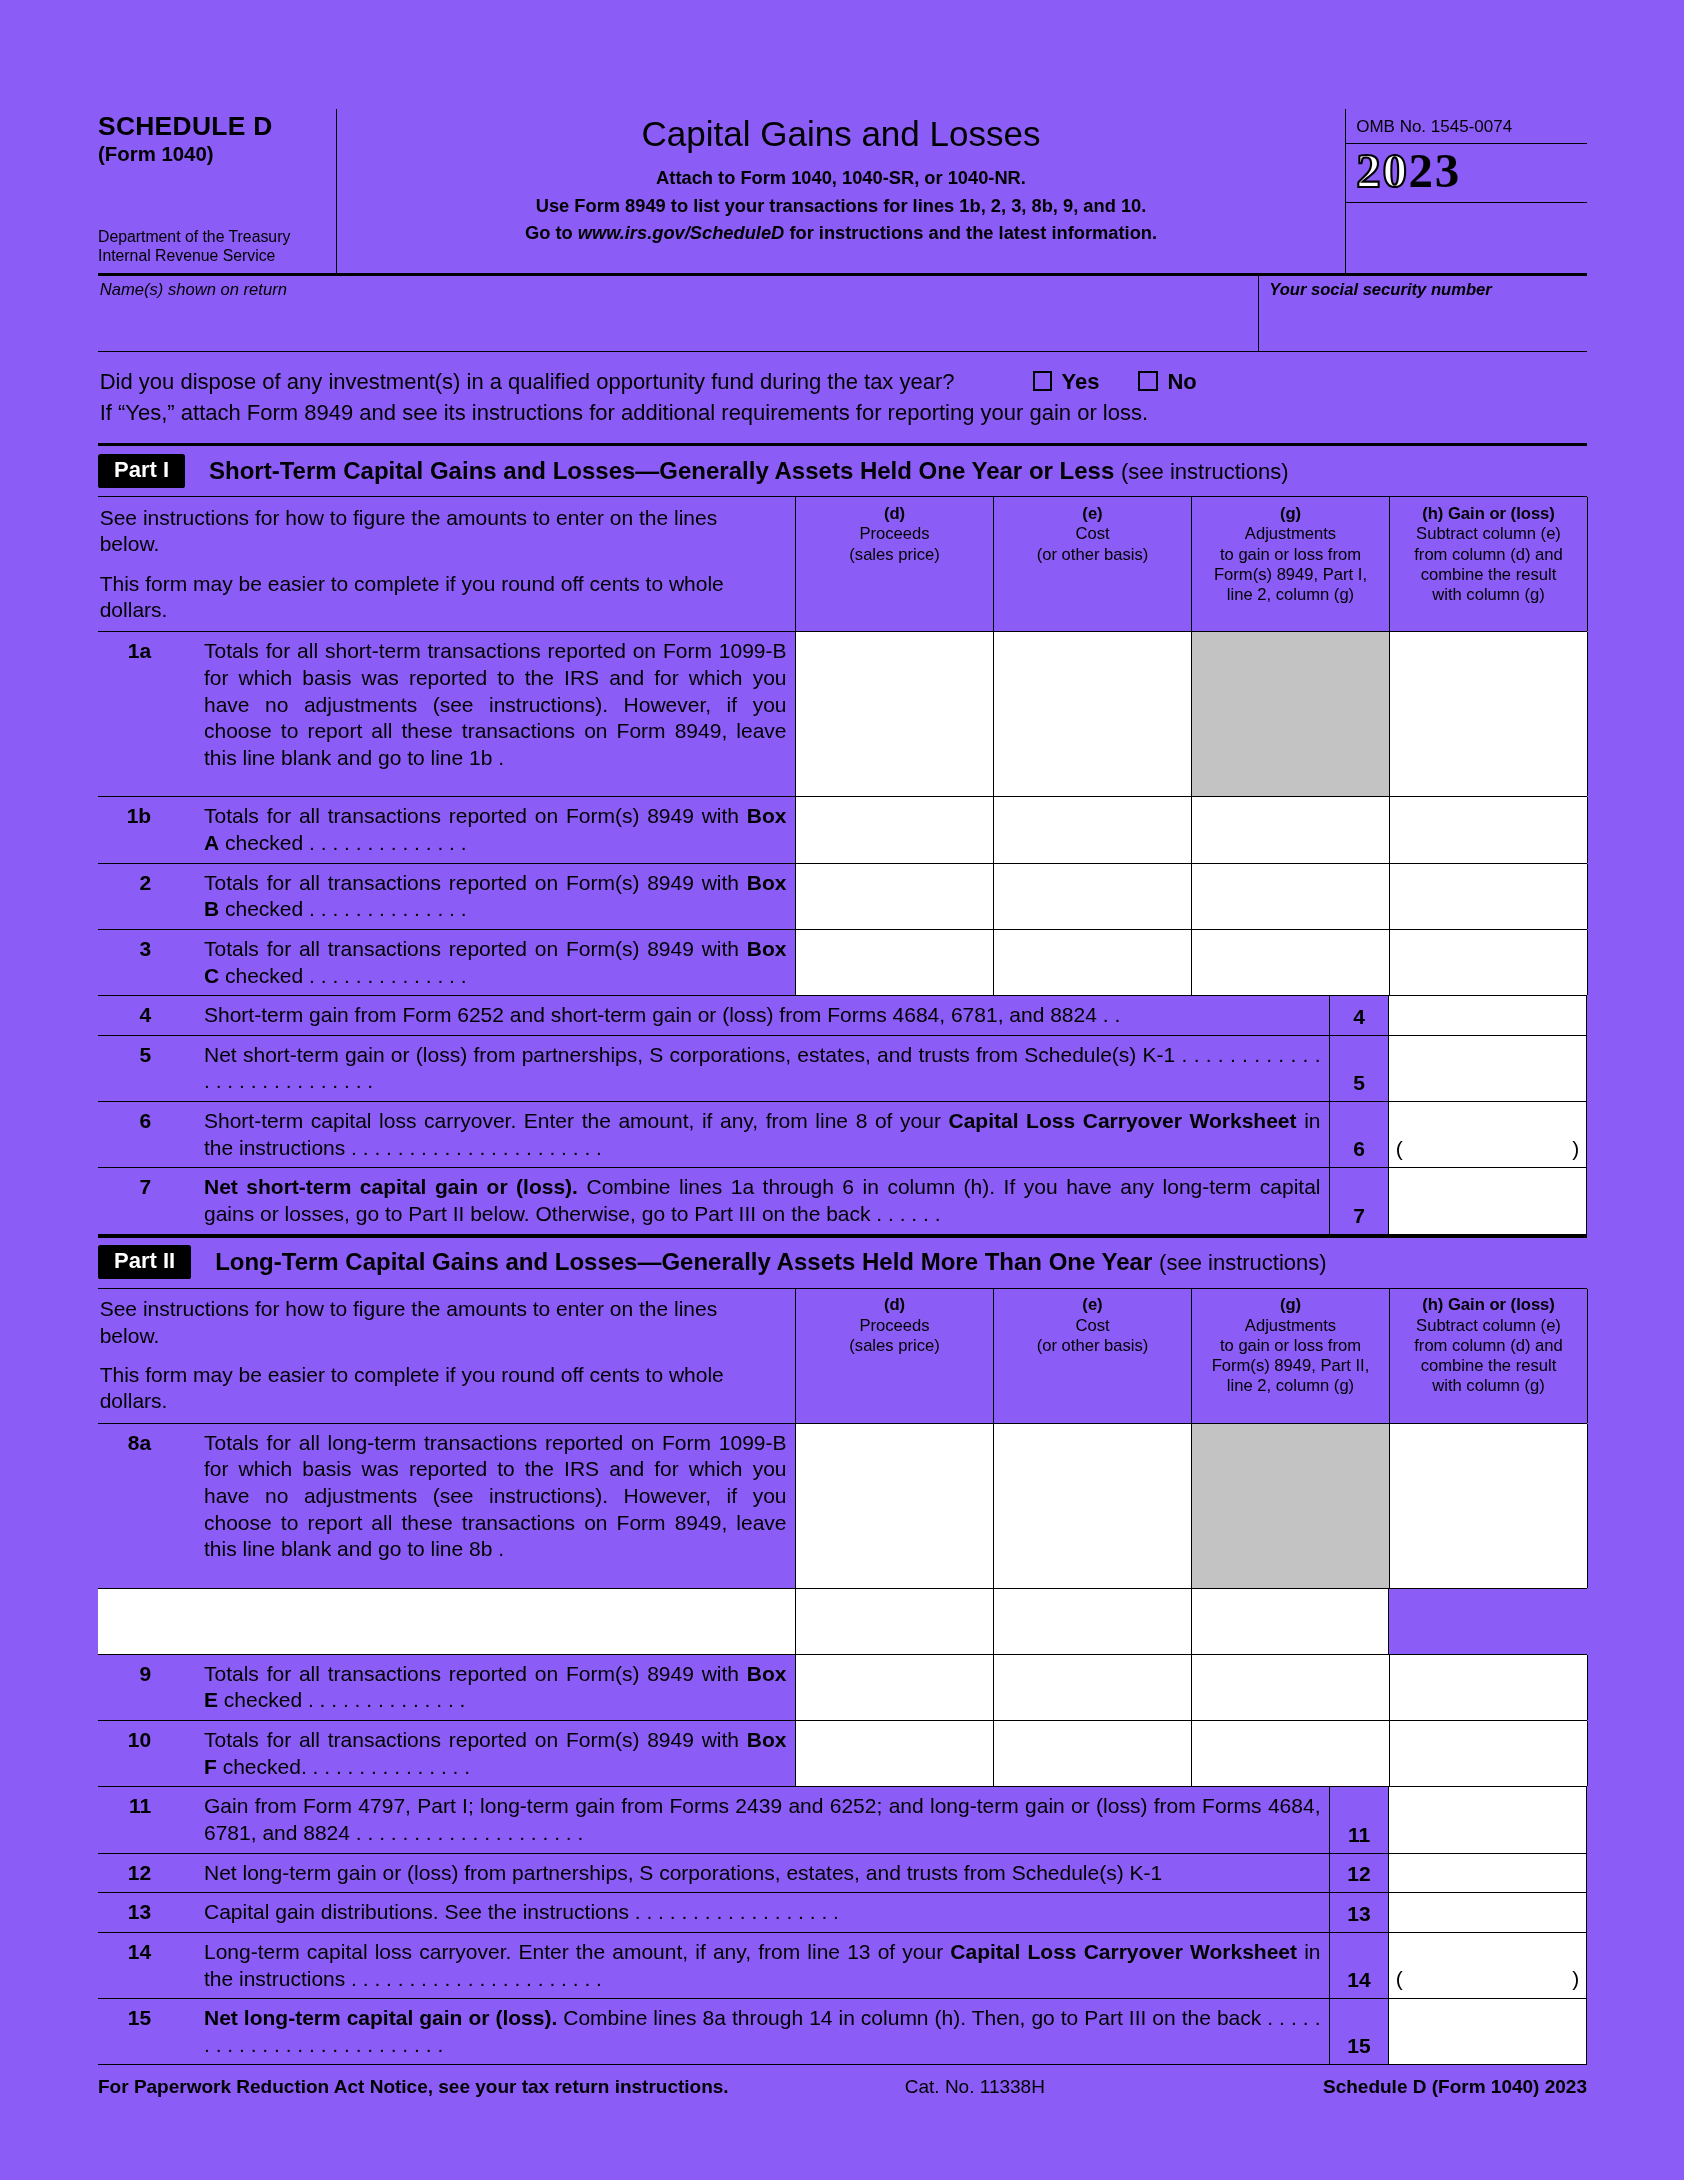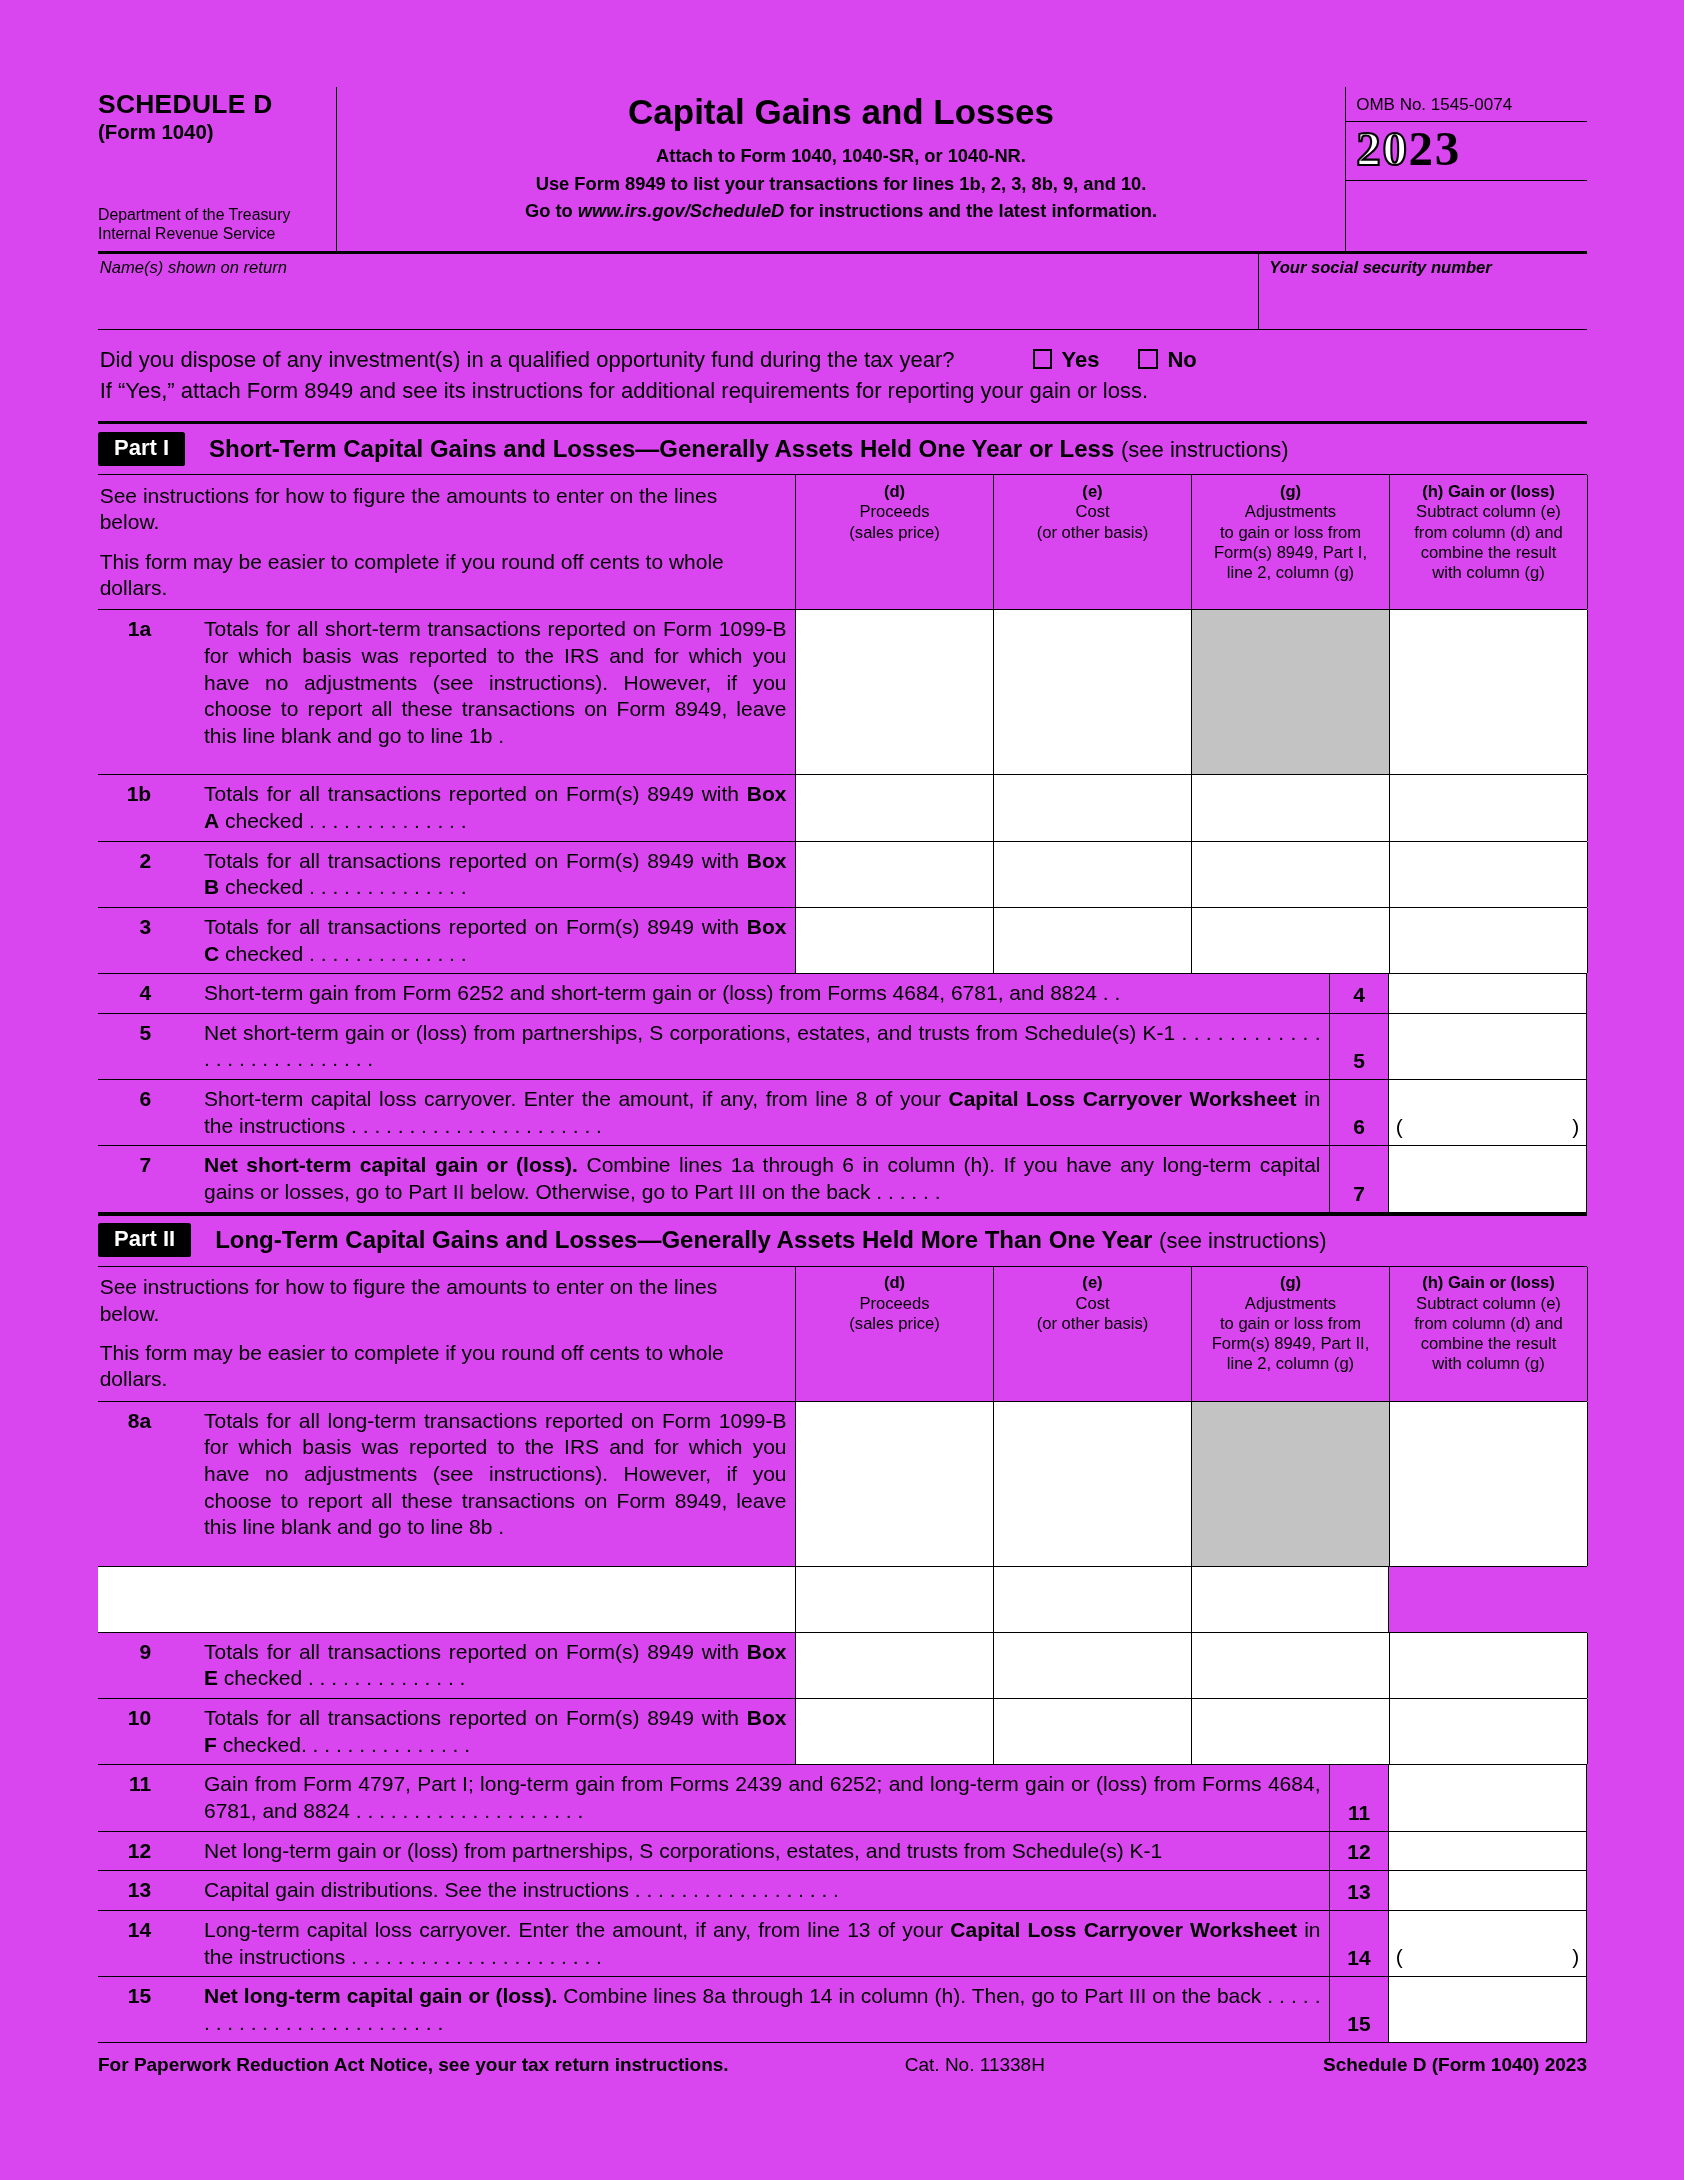--- a/index.html
+++ b/index.html
@@ -1,27 +1,27 @@
 <!DOCTYPE html>
 <html style="font-size:13.6px"><head>
 <meta charset="utf-8">
 <style>
   * { margin:0; padding:0; box-sizing:border-box; }
   html,body { background:#e8e8e8; }
   body { font-family:"Liberation Sans", sans-serif; color:#000; }
-  .page { width:1685px; height:2181px; background:#d946ef; padding:87px 98px 0 98px; position:relative; overflow:hidden; }
+  .page { width:1685px; height:2181px; background:#8b5cf6; padding:109px 98px 0 98px; position:relative; overflow:hidden; }
 
   
   .form-header { display:flex; border-bottom:3.4px solid #000; min-height:167px; }
   .header-left { width:239px; border-right:1.7px solid #000; display:flex; flex-direction:column; padding:1.7px 12px 6.8px 0; }
   .schedule-name { font-size:26.4px; font-weight:bold; letter-spacing:0.3px; }
   .form-number { font-size:20.4px; font-weight:bold; margin-top:1.7px; }
   .dept { margin-top:auto; font-size:15.8px; line-height:1.25; }
   .header-center { flex:1; text-align:center; padding:3.4px 20.4px 6.8px; }
-  .form-title { font-size:35px; font-weight:bold; margin-top:1.7px; }
+  .form-title { font-size:35px; font-weight:normal; margin-top:1.7px; }
   .center-lines { margin-top:10.2px; font-size:18.3px; font-weight:bold; line-height:1.5; }
   .url { font-style:italic; }
   .header-right { width:242px; border-left:1.7px solid #000; display:flex; flex-direction:column; }
   .omb { font-size:17px; padding:7.7px 10.2px 6px; border-bottom:1.7px solid #000; }
   .year-box { border-bottom:1.7px solid #000; font-family:"Liberation Serif", serif; font-size:49px; font-weight:bold; line-height:1.08; padding:1.7px 10.2px 3.4px; letter-spacing:1.7px; }
   .year-outline { color:#fff; -webkit-text-stroke:2.1px #000; }
   .attachment-box { padding:6.8px 10.2px; font-size:17px; line-height:1.3; }
   .sequence-value { font-size:23px; font-weight:bold; }
 
   

